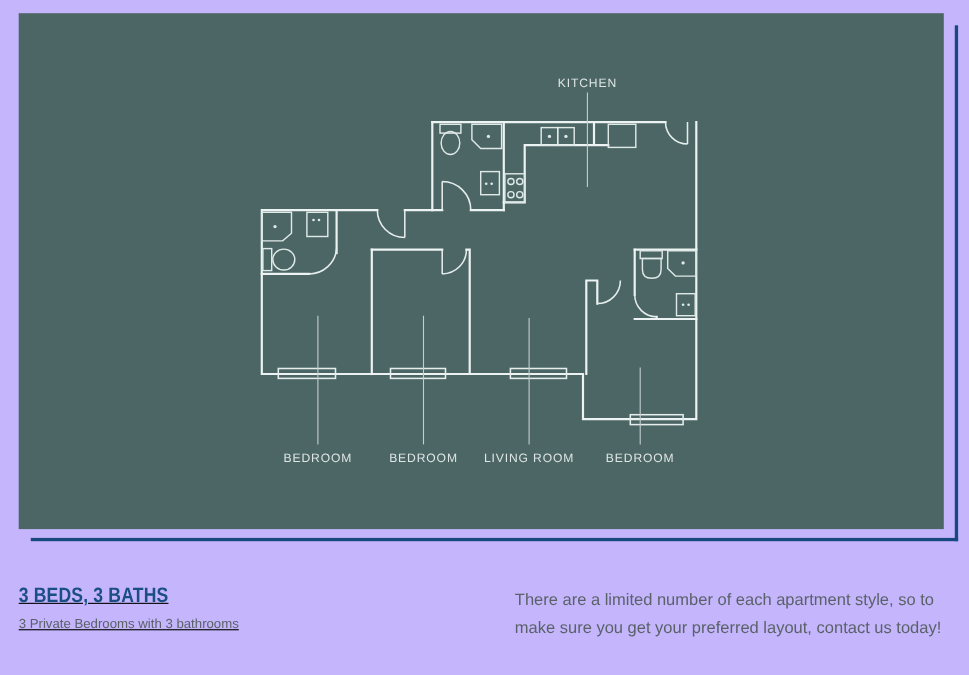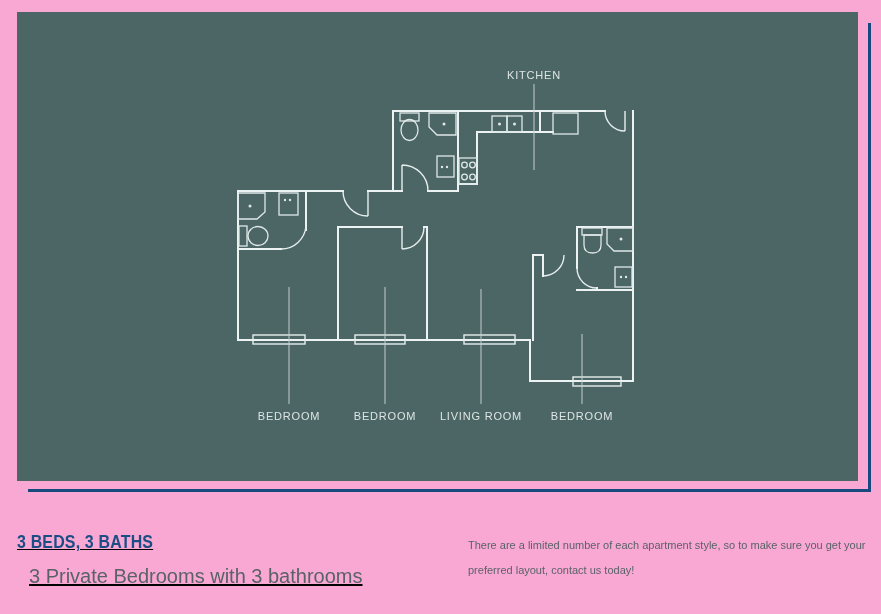--- a/index.html
+++ b/index.html
@@ -1,19 +1,19 @@
 <!DOCTYPE html>
 <html><head>
 <meta charset="utf-8">
 <style>
   html,body{margin:0;padding:0;}
   .stage{
     position:relative;
     width:881px;height:614px;
-    background:#f9a8d4;
+    background:#c4b5fd;
     overflow:hidden;
     font-family:"Liberation Sans",sans-serif;
   }
   .offset-border{
     position:absolute;
     left:28px;top:23px;
     width:840px;height:466px;
     border-right:3px solid #17497f;
     border-bottom:3px solid #17497f;
   }
@@ -47,30 +47,30 @@
     margin:0 0 7px 0;
     font-size:19px;
     font-weight:bold;
     color:#1b4e85;
     letter-spacing:0.2px;
     transform:scaleX(0.84);
     transform-origin:left center;
     white-space:nowrap;
   }
   .caption-sub{
-    margin:12px;
-    font-size:20px;
+    margin:0;
+    font-size:12px;
     color:#5a6268;
   }
   .caption-right{
     position:absolute;left:468px;top:533px;width:402px;
   }
   .caption-right p{
     margin:0;
-    font-size:11px;
+    font-size:15px;
     line-height:25px;
     color:#5a6268;
   }
 </style>
 </head>
 <body>
 
 <div class="stage">
 
   <div class="offset-border"></div>

